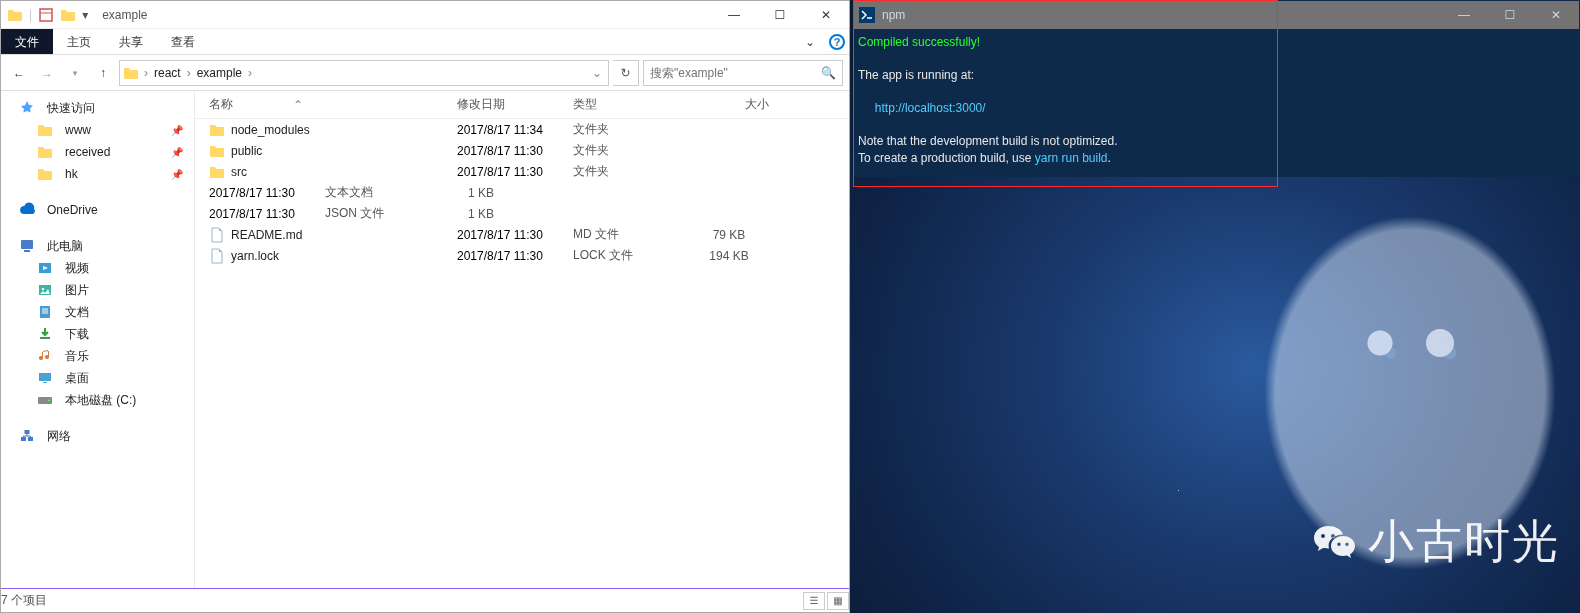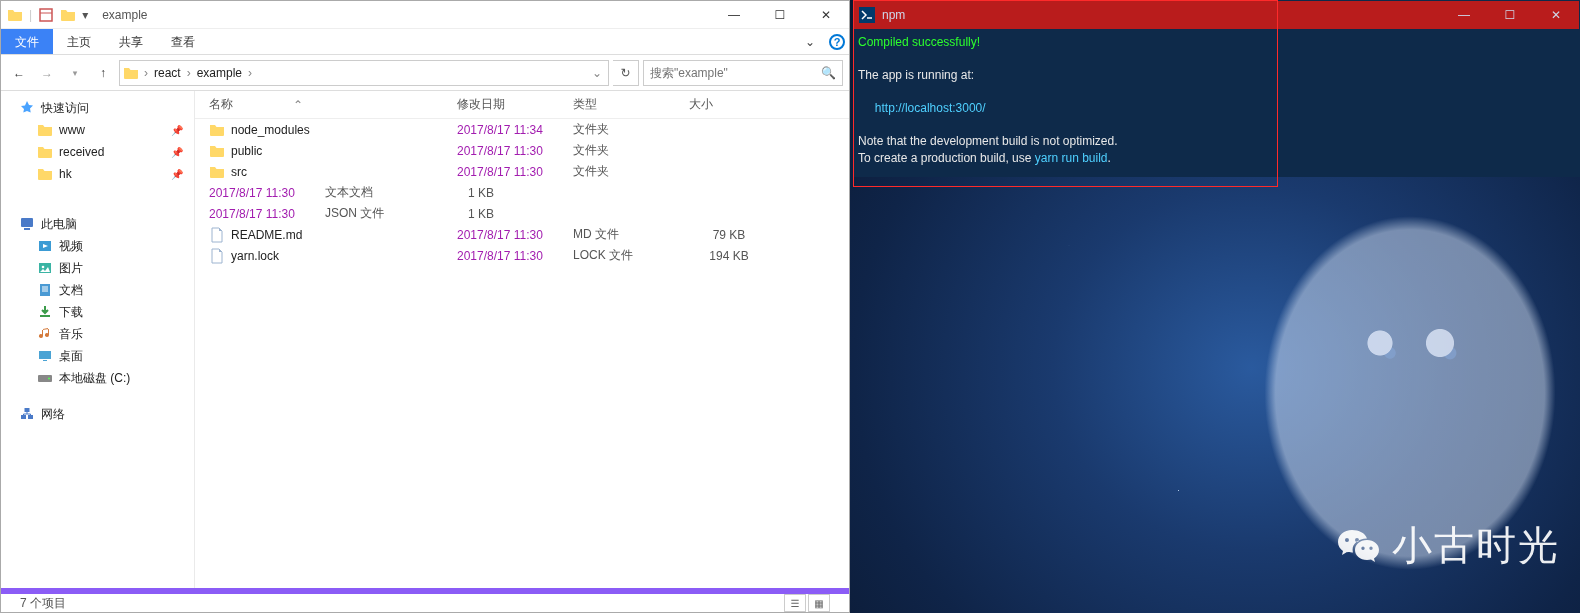--- a/index.html
+++ b/index.html
@@ -6,86 +6,86 @@
 body{display:flex;width:1580px;height:613px;overflow:hidden;background:#fff}
 .explorer{width:850px;height:100%;display:flex;flex-direction:column;border:1px solid #aaa;background:#fff}
 .titlebar{height:28px;display:flex;align-items:center;background:#fff;border-bottom:1px solid #eee}
 .titlebar .qat{display:flex;align-items:center;gap:6px;padding:0 6px}
 .titlebar .qat svg{width:16px;height:16px}
 .titlebar .title{flex:1;color:#555;padding-left:8px}
 .titlebar .ctrls{display:flex}
 .titlebar .ctrls div{width:46px;height:28px;display:flex;align-items:center;justify-content:center;color:#333}
 .ribbon{height:26px;display:flex;align-items:stretch;border-bottom:1px solid #ddd}
 .ribbon .tab{padding:5px 14px;color:#333;cursor:default}
-.ribbon .tab.file{background:#3b82f6;color:#fff}
+.ribbon .tab.file{background:#0f172a;color:#fff}
 .ribbon .spacer{flex:1}
 .ribbon .chev{width:30px;display:flex;align-items:center;justify-content:center;color:#444}
 .ribbon .help{width:24px;display:flex;align-items:center;justify-content:center}
 .ribbon .help span{width:16px;height:16px;border-radius:50%;border:2px solid #0078d7;color:#0078d7;font-weight:bold;display:flex;align-items:center;justify-content:center;font-size:11px}
 .addr{height:36px;display:flex;align-items:center;gap:4px;padding:4px 6px;border-bottom:1px solid #ddd}
 .addr .nav-btn{width:24px;height:24px;display:flex;align-items:center;justify-content:center;color:#999}
 .addr .nav-btn.active{color:#333}
 .addr .path{flex:1;height:26px;border:1px solid #ccc;display:flex;align-items:center}
 .addr .path .segicon{width:22px;display:flex;align-items:center;justify-content:center}
 .addr .path .seg{padding:0 4px;color:#222}
 .addr .path .sep{color:#888;padding:0 2px}
 .addr .refresh{width:26px;height:26px;border:1px solid #ccc;border-left:none;display:flex;align-items:center;justify-content:center;color:#555}
 .addr .search{width:200px;height:26px;border:1px solid #ccc;display:flex;align-items:center;padding:0 6px;color:#888}
 .addr .search input{border:none;outline:none;flex:1;color:#888;font-size:12px}
 .body{flex:1;display:flex;min-height:0}
 .nav{width:194px;border-right:1px solid #eaeaea;padding:6px 0;overflow:auto}
-.nav .item{display:flex;align-items:center;height:22px;padding-left:18px;gap:6px;color:#222}
+.nav .item{display:flex;align-items:center;height:22px;padding-left:18px;gap:12px;color:#222}
 .nav .item.head{font-weight:normal}
 .nav .item.sub{padding-left:36px}
 .nav .item .pin{margin-left:auto;margin-right:10px;color:#888;font-size:10px}
 .nav .item svg,.nav .item .ic{width:16px;height:16px;flex-shrink:0}
 .nav .gap{height:14px}
 .files{flex:1;display:flex;flex-direction:column}
 .files .hdr{display:flex;height:28px;align-items:center;border-bottom:1px solid #eee;color:#555;padding-left:14px}
 .files .hdr .c-name{width:248px;display:flex;align-items:center;gap:60px}
 .files .hdr .c-date{width:116px}
 .files .hdr .c-type{width:116px}
-.files .hdr .c-size{width:80px;text-align:left}
+.files .hdr .c-size{width:80px;text-align:right}
 .files .rows{flex:1;overflow:auto}
 .files .row{display:flex;height:21px;align-items:center;padding-left:14px;color:#222}
 .files .row .c-name{width:248px;display:flex;align-items:center;gap:6px}
-.files .row .c-date{width:116px;color:#a21caf}
+.files .row .c-date{width:116px;color:#000000}
 .files .row .c-type{width:116px;color:#555}
 .files .row .c-size{width:80px;text-align:center;color:#555}
 .files .row svg{width:16px;height:16px;flex-shrink:0}
-.status{height:24px;border-top:6px solid #8b5cf6;display:flex;align-items:center;padding:0 19px;color:#555}
+.status{height:24px;border-top:1px solid #8b5cf6;display:flex;align-items:center;padding:0 0;color:#555}
 .status .sp{flex:1}
 .status .vbtn{width:22px;height:18px;border:1px solid #ccc;margin-left:2px;display:flex;align-items:center;justify-content:center;font-size:10px;color:#666}
 .desktop{flex:1;height:100%;position:relative;background:radial-gradient(ellipse at 55% 60%,#2a5a9e 0%,#1a3a6e 35%,#0f2448 70%,#0a1830 100%);overflow:hidden}
 .desktop::before{content:"";position:absolute;right:10px;bottom:10px;width:500px;height:500px;background:
  radial-gradient(circle at 62% 48%,#e8f0ff 0 3%,transparent 3.2%),
  radial-gradient(circle at 74% 48%,#e8f0ff 0 3%,transparent 3.2%),
  radial-gradient(ellipse 280px 340px at 68% 58%,rgba(230,240,255,.55)0 48%,transparent 52%),
  radial-gradient(circle at 64% 50%,#2e5fa8 0 1.3%,transparent 1.5%),
  radial-gradient(circle at 76% 50%,#2e5fa8 0 1.3%,transparent 1.5%);
  filter:blur(.4px);opacity:.85}
 .desktop .stars{position:absolute;inset:0;background:
  radial-gradient(1px 1px at 12% 18%,#cfe6ff 0,transparent 60%),
  radial-gradient(1px 1px at 30% 40%,#cfe6ff 0,transparent 60%),
  radial-gradient(1px 1px at 60% 22%,#cfe6ff 0,transparent 60%),
  radial-gradient(1px 1px at 80% 70%,#cfe6ff 0,transparent 60%),
  radial-gradient(1px 1px at 45% 80%,#cfe6ff 0,transparent 60%)}
 .term{position:absolute;left:3px;top:0;right:0;background:#0e2a4a;border:1px solid #0e2a4a}
-.term .tb{height:28px;background:#b91c1c;display:flex;align-items:center;color:#cfd8ea}
+.term .tb{height:28px;background:#737373;display:flex;align-items:center;color:#cfd8ea}
 .term .tb .ticon{width:26px;display:flex;align-items:center;justify-content:center}
 .term .tb .ttitle{flex:1;font-size:12px;padding-left:2px}
 .term .tb .tctrls{display:flex}
 .term .tb .tctrls div{width:46px;height:28px;display:flex;align-items:center;justify-content:center;color:#cfd8ea}
 .term .out{padding:4px 4px 10px 4px;font-family:"NSimSun","SimSun","Consolas",monospace;font-size:14px;line-height:16px;color:#e8e8e8;white-space:pre}
 .term .out .ok{color:#2dff2d}
 .term .out .url{color:#4fd0ff}
 .term .out .hint{color:#4fd0ff}
 .redbox{position:absolute;left:3px;top:0;width:425px;height:187px;border:1px solid #ff2a2a;pointer-events:none}
 .watermark{position:absolute;right:20px;bottom:40px;display:flex;align-items:center;gap:10px;color:#fff;opacity:.92}
-.watermark .wtxt{font-size:40px;letter-spacing:2px}
+.watermark .wtxt{font-size:46px;letter-spacing:2px}
 .watermark svg{width:48px;height:48px;fill:#fff}
 .ic-folder{fill:#ffd868}
 .ic-file{fill:#fff;stroke:#9db4d0;stroke-width:1}
 </style>
 </head>
 <body>
 
 <svg width="0" height="0" style="position:absolute">
 <defs>
 <g id="i-folder">
@@ -227,20 +227,26 @@
           <span class="pin">📌</span>
         </div>
       <div class="item sub">
           <svg class="ic">
             <use href="#i-folder"></use>
           </svg>
           <span>hk</span>
           <span class="pin">📌</span>
         </div>
       <div class="gap"></div>
+      <div class="item head">
+          <svg class="ic">
+            <use href="#i-cloud"></use>
+          </svg>
+          <span>OneDrive</span>
+        </div>
       <div class="gap"></div>
       <div class="item head">
           <svg class="ic">
             <use href="#i-pc"></use>
           </svg>
           <span>此电脑</span>
         </div>
       <div class="item sub">
           <svg class="ic">
             <use href="#i-vid"></use>

